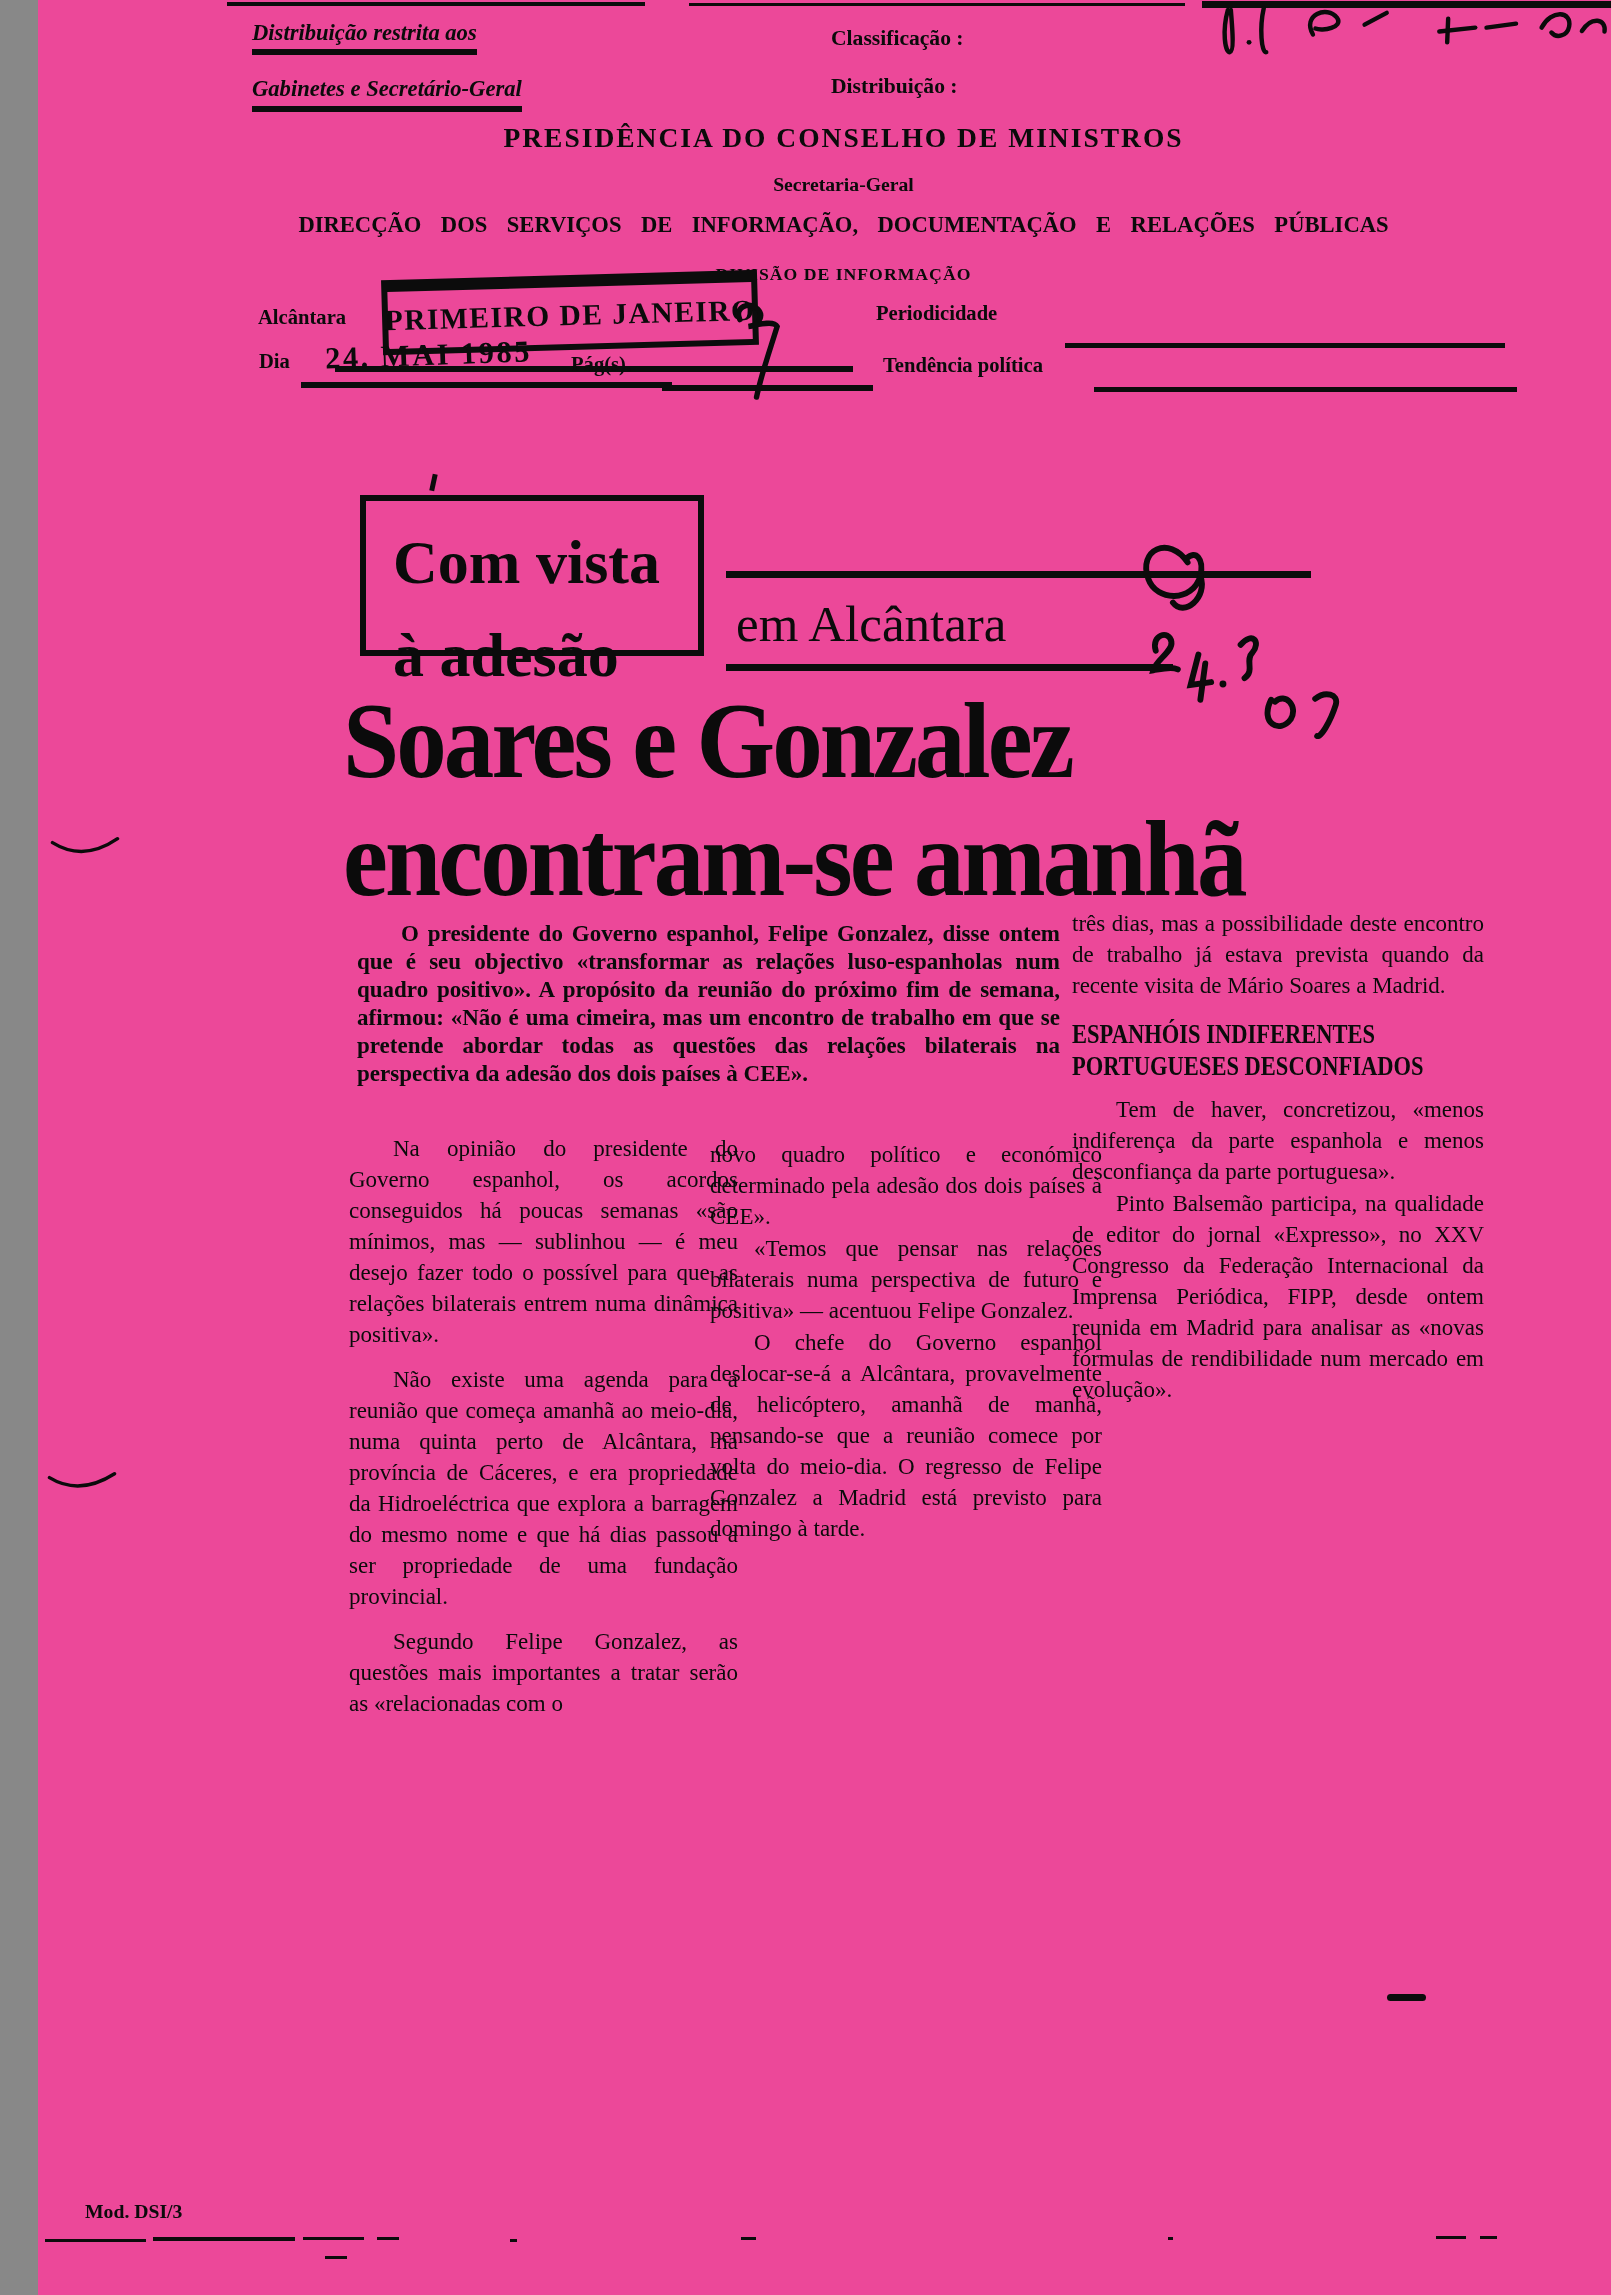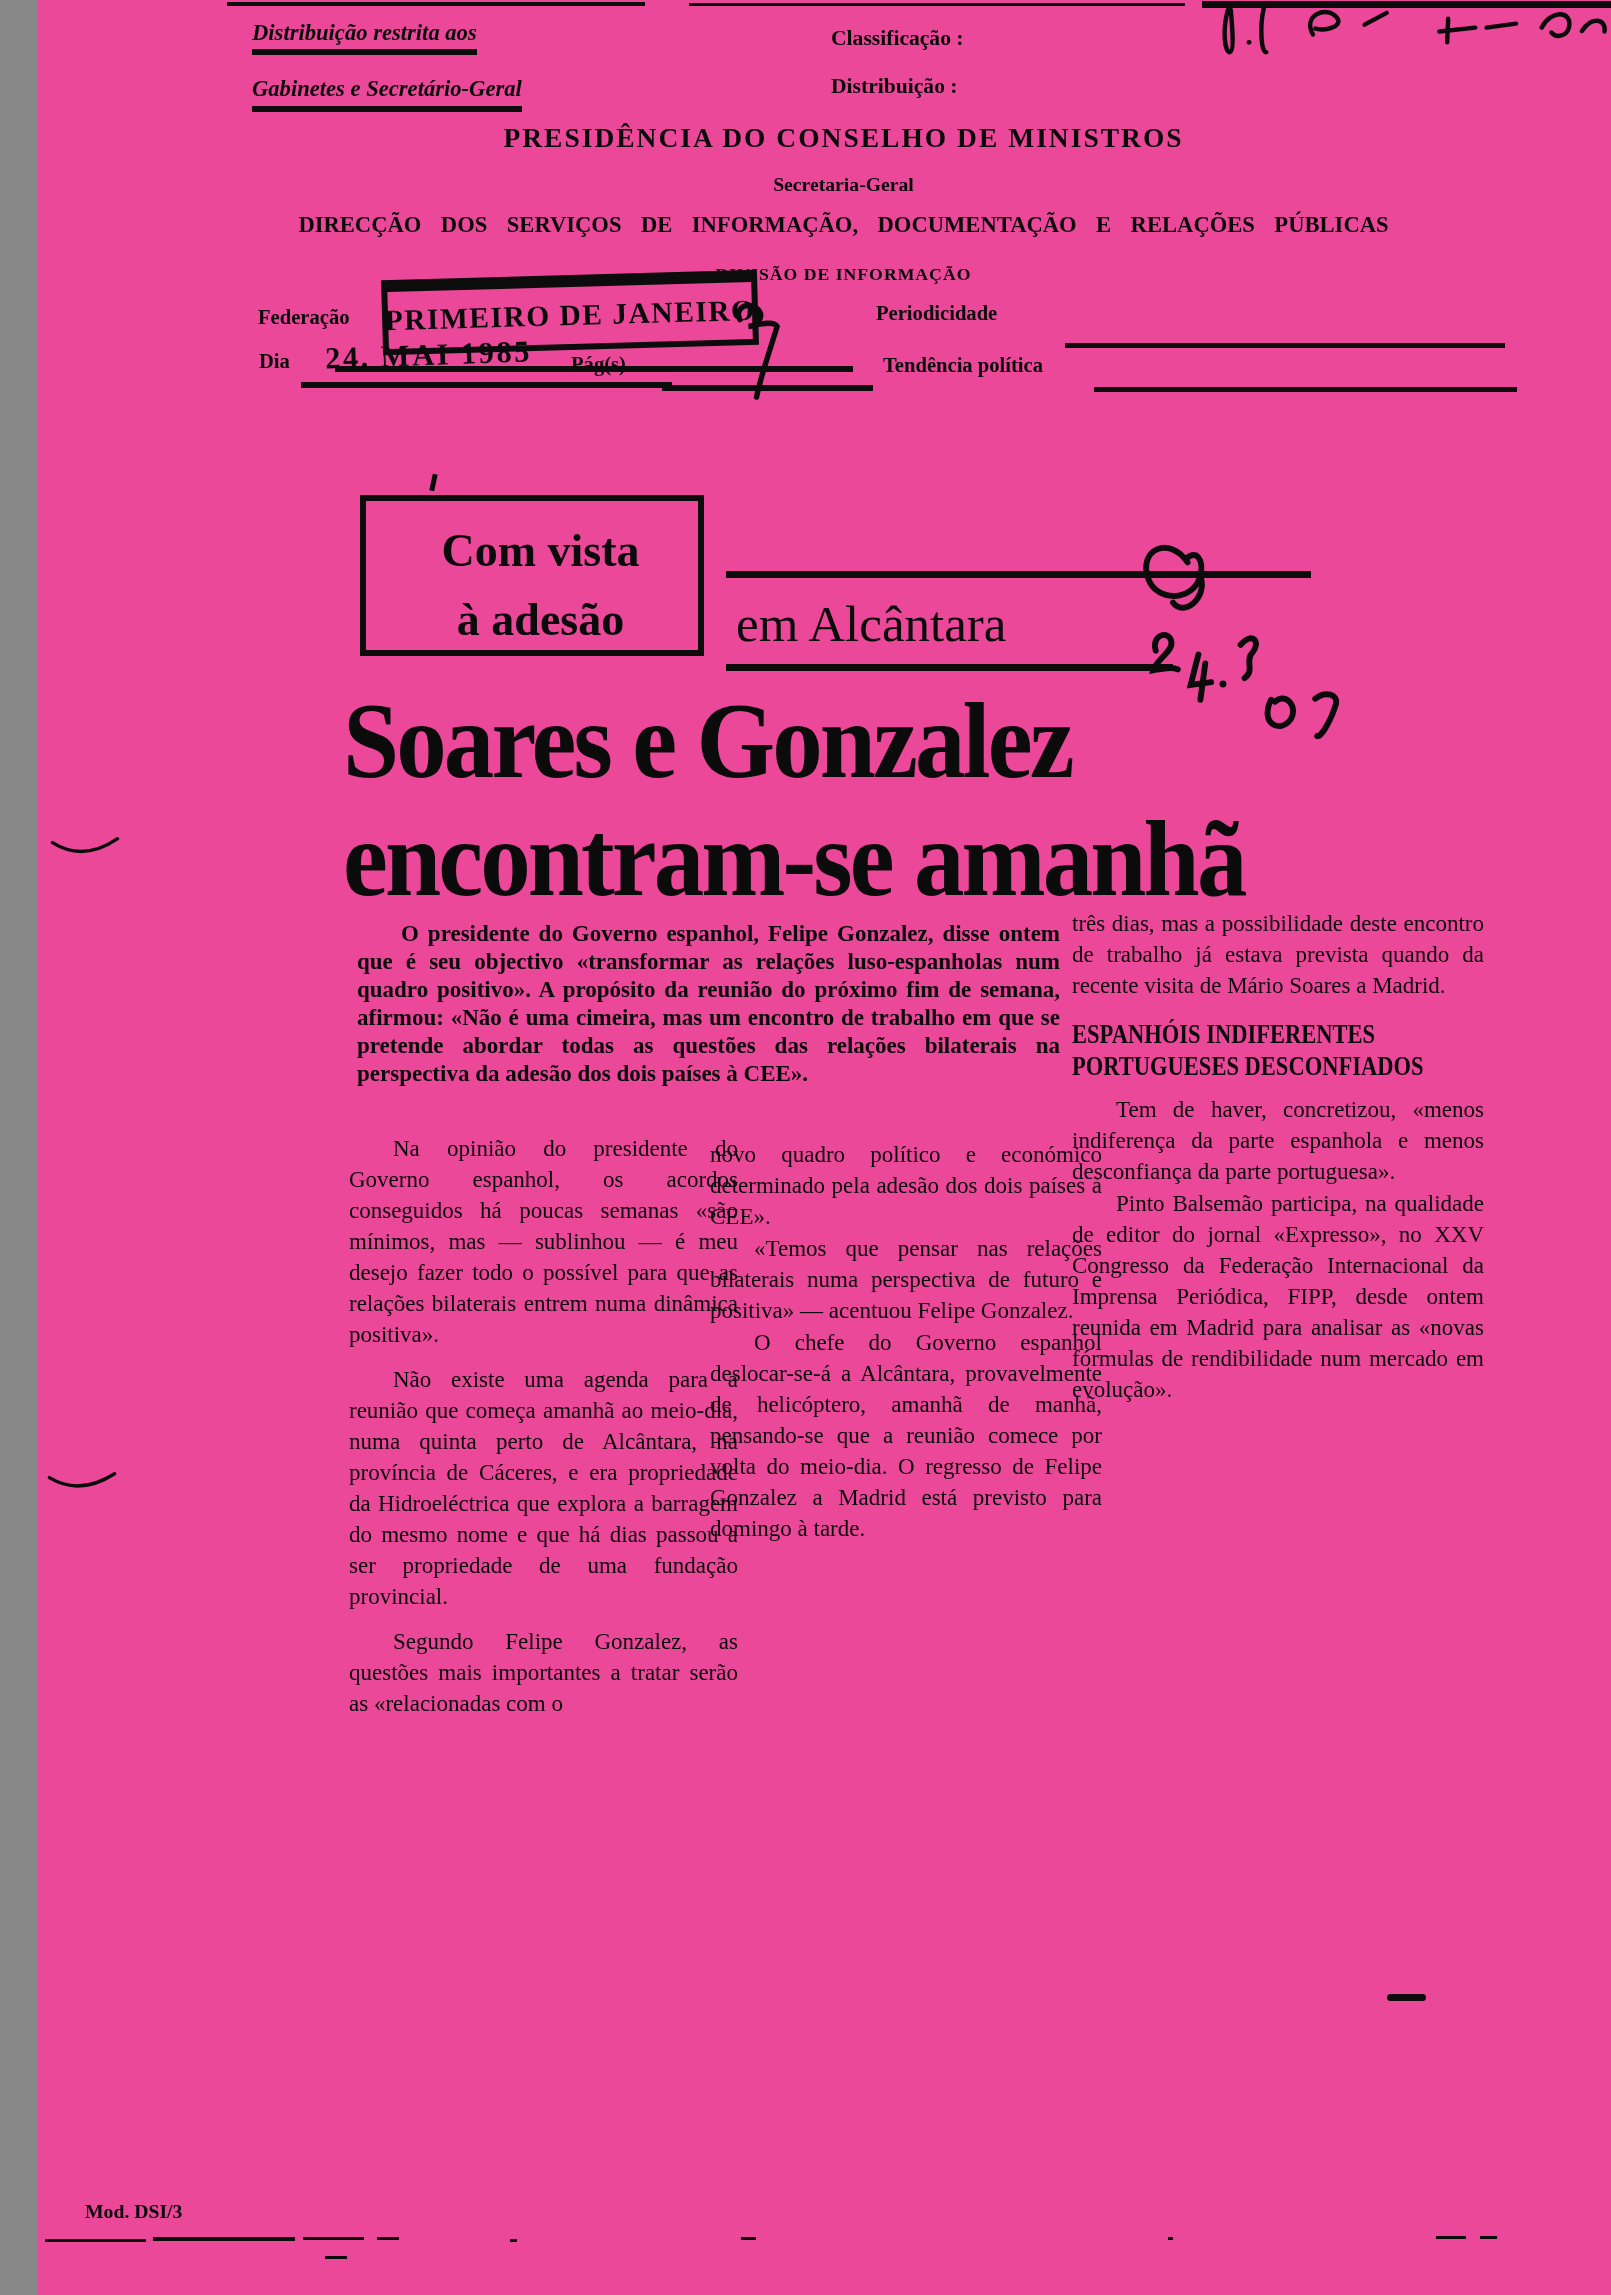--- a/index.html
+++ b/index.html
@@ -23,21 +23,21 @@
     border:6.4px solid #0c0c0c;border-top-width:12.8px;
     transform:rotate(-1.6deg);
     display:flex;align-items:center;justify-content:center;
     font-weight:bold;font-size:29.5px;letter-spacing:1.5px;white-space:nowrap;
   }
   .datestamp{font-weight:bold;font-size:30.5px;letter-spacing:2.5px;transform:rotate(-2deg);white-space:nowrap;}
   
   .kickerbox{
     border:6.4px solid #0c0c0c;
     padding:14.7px 9.8px 9.8px 27px;
-    font-weight:bold;font-size:46px;line-height:1.5;white-space:nowrap;text-align:center;
+    font-weight:bold;font-size:62px;line-height:1.5;white-space:nowrap;
   }
   .kicker2{font-size:51px;line-height:1.05;white-space:nowrap;}
   .headline{
     font-weight:bold;font-size:101px;letter-spacing:-2.9px;white-space:nowrap;
     transform:scaleY(1.06);transform-origin:left top;
   }
   .lead{
     font-weight:bold;font-size:23px;line-height:28px;
     text-align:justify;text-align-last:left;text-indent:44px;
   }
@@ -80,21 +80,21 @@
       <path d="M742,55 C 762,24 792,30 788,56"></path>
       <circle cx="842" cy="52" r="6" fill="#0b0b0b" stroke="none"></circle>
     </g>
   </svg>
 
   <div class="abs orgline" style="top:122px;font-size:27.5px;letter-spacing:2px;">PRESIDÊNCIA DO CONSELHO DE MINISTROS</div>
   <div class="abs orgline" style="top:173px;font-size:19.7px;">Secretaria-Geral</div>
   <div class="abs orgline" style="top:212px;font-size:22.6px;word-spacing:13.8px;">DIRECÇÃO DOS SERVIÇOS DE INFORMAÇÃO, DOCUMENTAÇÃO E RELAÇÕES PÚBLICAS</div>
   <div class="abs orgline" style="top:264px;font-size:17.7px;letter-spacing:1px;">DIVISÃO DE INFORMAÇÃO</div>
 
-  <div class="abs formlabel" style="left:220px;top:306px;font-size:20.6px;">Federação</div>
+  <div class="abs formlabel" style="left:220px;top:306px;font-size:20.6px;">Alcântara</div>
   <div class="abs stampbox" style="left:344px;top:275px;width:364px;height:57px;">PRIMEIRO DE JANEIRO</div>
   <div class="abs rule" style="left:297px;top:366px;width:518px;height:5.9px;"></div>
   <div class="abs formlabel" style="left:838px;top:302px;font-size:20.6px;">Periodicidade</div>
   <div class="abs rule" style="left:1027px;top:343px;width:440px;height:5.4px;"></div>
 
   <div class="abs formlabel" style="left:221px;top:350px;font-size:20.6px;">Dia</div>
   <div class="abs datestamp" style="left:287px;top:338px;">24. MAI 1985</div>
   <div class="abs rule" style="left:263px;top:382px;width:371px;height:5.9px;"></div>
   <div class="abs formlabel" style="left:533px;top:353px;font-size:20.6px;">Pág(s).</div>
   <div class="abs rule" style="left:624px;top:385px;width:211px;height:5.9px;"></div>

